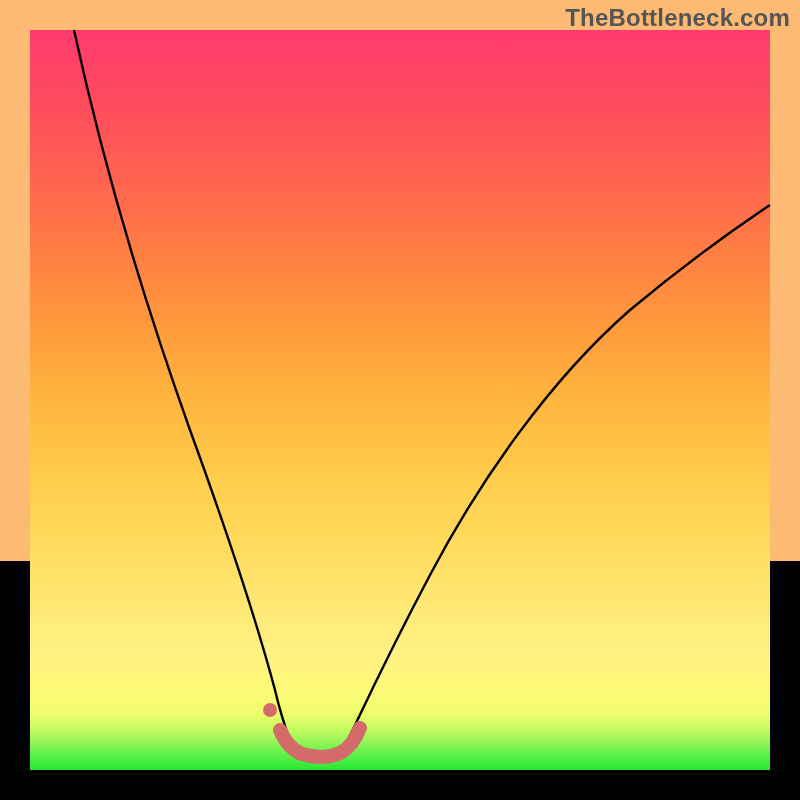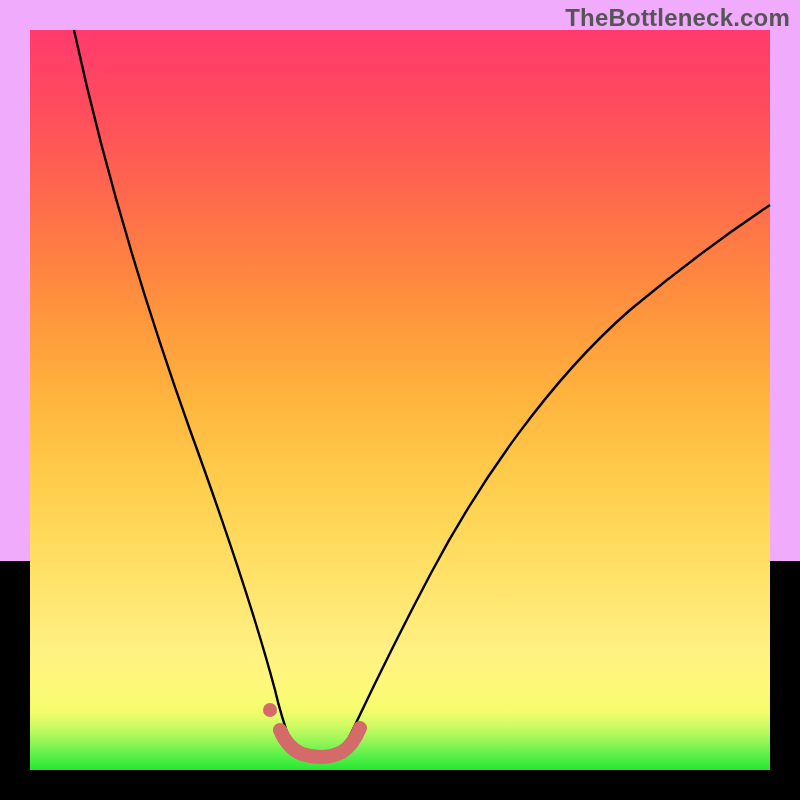--- a/index.html
+++ b/index.html
@@ -7,21 +7,21 @@
     padding: 0;
     width: 800px;
     height: 800px;
     background: #000;
     font-family: Arial, Helvetica, sans-serif;
   }
   .frame {
     position: relative;
     width: 800px;
     height: 561px;
-    background: #f0abfc;
+    background: #fdba74;
   }
   .watermark {
     position: absolute;
     top: 4px;
     right: 10px;
     color: #555;
     font-size: 24px;
     font-weight: 600;
     letter-spacing: 0.2px;
   }

